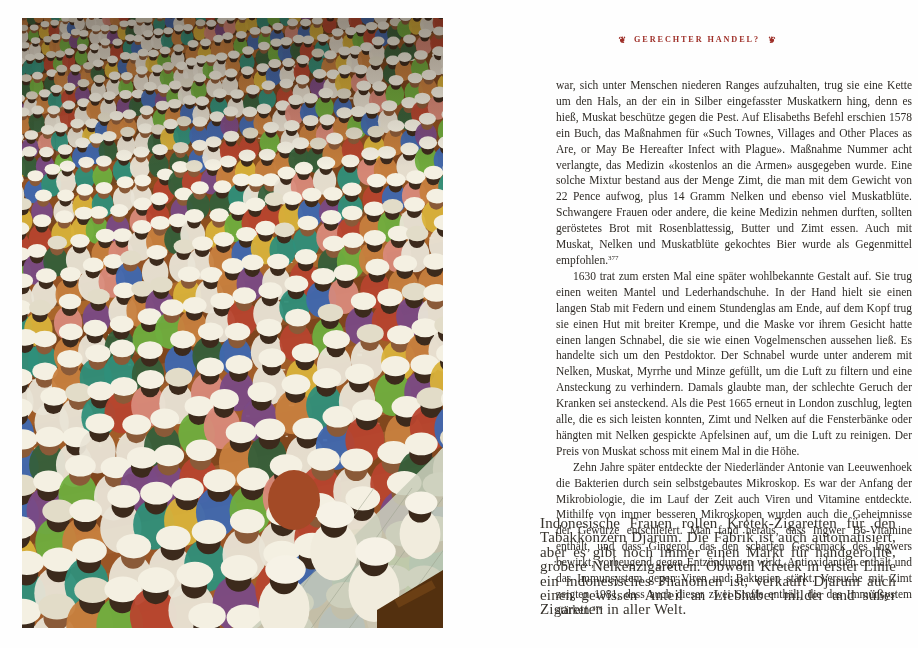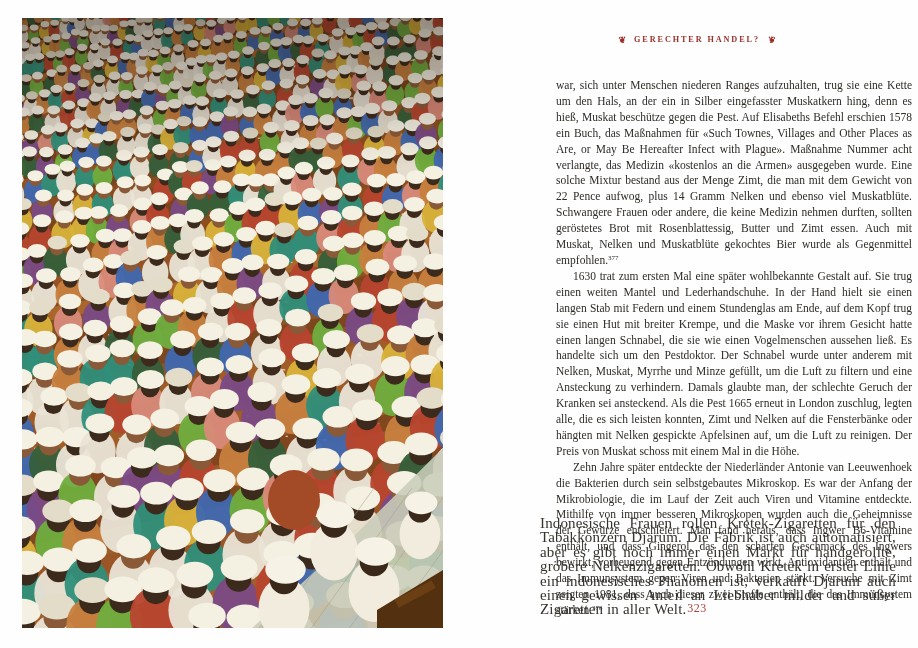--- a/index.html
+++ b/index.html
@@ -1789,16 +1789,15 @@
     </div>
 
     <div class="body-text" id="body-text">
         <p class="">war, sich unter Menschen niederen Ranges aufzuhalten, trug sie eine Kette um den Hals, an der ein in Silber eingefasster Muskatkern hing, denn es hieß, Muskat beschütze gegen die Pest. Auf Elisabeths Befehl erschien 1578 ein Buch, das Maßnahmen für «Such Townes, Villages and Other Places as Are, or May Be Hereafter Infect with Plague». Maßnahme Nummer acht verlangte, das Medizin «kostenlos an die Armen» ausgegeben wurde. Eine solche Mixtur bestand aus der Menge Zimt, die man mit dem Gewicht von 22 Pence aufwog, plus 14 Gramm Nelken und ebenso viel Muskatblüte. Schwangere Frauen oder andere, die keine Medizin nehmen durften, sollten geröstetes Brot mit Rosenblattessig, Butter und Zimt essen. Auch mit Muskat, Nelken und Muskatblüte gekochtes Bier wurde als Gegenmittel empfohlen.<sup>377</sup></p>
         <p class="indent">1630 trat zum ersten Mal eine später wohlbekannte Gestalt auf. Sie trug einen weiten Mantel und Lederhandschuhe. In der Hand hielt sie einen langen Stab mit Federn und einem Stundenglas am Ende, auf dem Kopf trug sie einen Hut mit breiter Krempe, und die Maske vor ihrem Gesicht hatte einen langen Schnabel, die sie wie einen Vogelmenschen aussehen ließ. Es handelte sich um den Pestdoktor. Der Schnabel wurde unter anderem mit Nelken, Muskat, Myrrhe und Minze gefüllt, um die Luft zu filtern und eine Ansteckung zu verhindern. Damals glaubte man, der schlechte Geruch der Kranken sei ansteckend. Als die Pest 1665 erneut in London zuschlug, legten alle, die es sich leisten konnten, Zimt und Nelken auf die Fensterbänke oder hängten mit Nelken gespickte Apfelsinen auf, um die Luft zu reinigen. Der Preis von Muskat schoss mit einem Mal in die Höhe.</p>
         <p class="indent">Zehn Jahre später entdeckte der Niederländer Antonie van Leeuwenhoek die Bakterien durch sein selbstgebautes Mikroskop. Es war der Anfang der Mikrobiologie, die im Lauf der Zeit auch Viren und Vitamine entdeckte. Mithilfe von immer besseren Mikroskopen wurden auch die Geheimnisse der Gewürze entschleiert. Man fand heraus, dass Ingwer B6-Vitamine enthält, und dass Gingerol, das den scharfen Geschmack des Ingwers bewirkt, vorbeugend gegen Entzündungen wirkt, Antioxidantien enthält und das Immunsystem gegen Viren und Bakterien stärkt. Versuche mit Zimt zeigten 1981, dass auch dieser zwei Stoffe enthält, die das Immunsystem stärken.<sup>378</sup></p>
       </div>
 
     <div class="caption">Indonesische Frauen rollen Kretek-Zigaretten für den Tabakkonzern Djarum. Die Fabrik ist auch automatisiert, aber es gibt noch immer einen Markt für handgerollte, gröbere Nelkenzigaretten. Obwohl Kretek in erster Linie ein indonesisches Phänomen ist, verkauft Djarum auch einen gewissen Anteil an Liebhaber milder und süßer Zigaretten in aller Welt.</div>
 
-    <div class="folio">323</div>
   </div>
 
 </div>
 
 </body></html>

